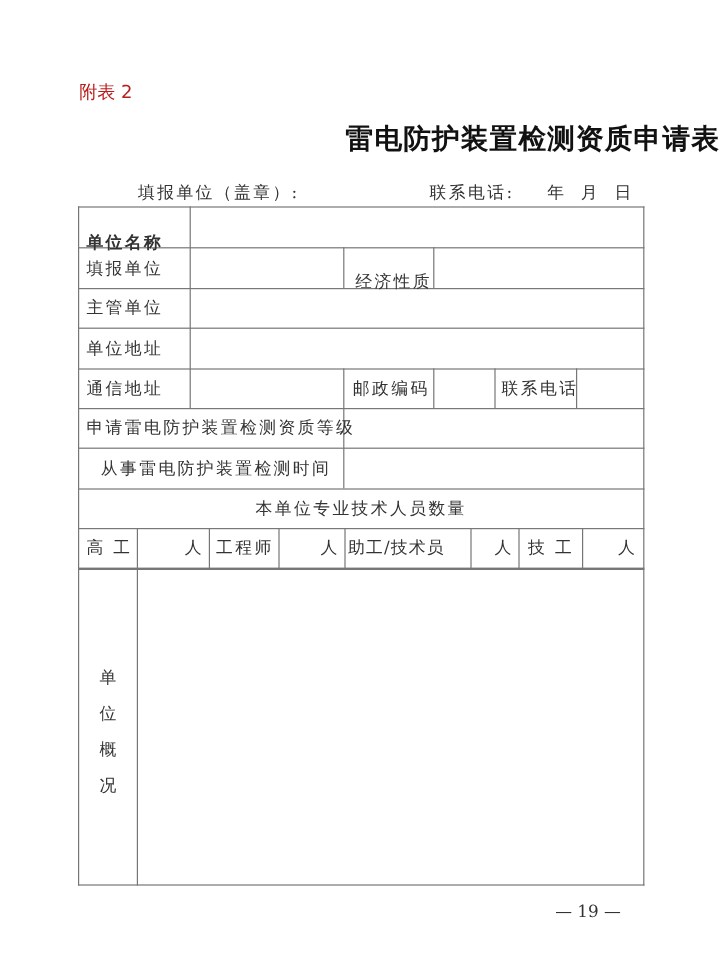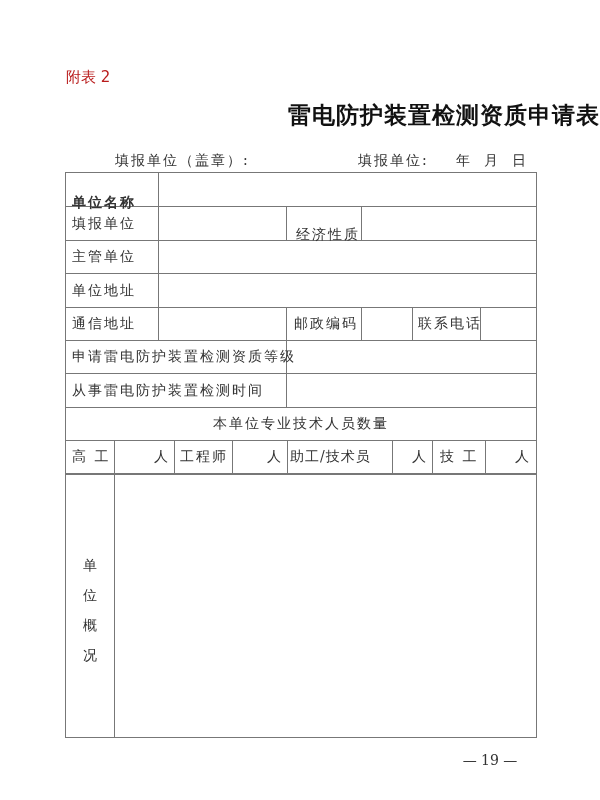--- a/index.html
+++ b/index.html
@@ -17,21 +17,21 @@
     .center { justify-content:center; }
     .vertical { position:absolute; left:66px; width:48px; font-size:14px; color:#333; text-align:center; line-height:30px; }
   </style>
 </head>
 <body>
 
 <div class="abs appendix">附表 2</div>
 <div class="abs title">雷电防护装置检测资质申请表</div>
 
 <div class="abs meta" style="left:72px;margin-left:43px;">填报单位（盖章）:</div>
-<div class="abs meta" style="left:358px;">填报单位:</div>
+<div class="abs meta" style="left:358px;">联系电话:</div>
 <div class="abs meta" style="left:456px;">年</div>
 <div class="abs meta" style="left:484px;">月</div>
 <div class="abs meta" style="left:512px;">日</div>
 
 <div>
 
   <div class="line h" style="left:65px;top:172px;width:472px;"></div>
   <div class="line h" style="left:65px;top:737px;width:472px;"></div>
   <div class="line v" style="left:65px;top:172px;height:566px;"></div>
   <div class="line v" style="left:536px;top:172px;height:566px;"></div>
@@ -80,21 +80,21 @@
 <div class="cell" style="left:72px;top:308px;height:32px;">通信地址</div>
 <div class="cell" style="left:159px;top:308px;width:127px;height:32px;"></div>
 <div class="cell" style="left:294px;top:308px;height:32px;">邮政编码</div>
 <div class="cell" style="left:362px;top:308px;width:50px;height:32px;"></div>
 <div class="cell" style="left:418px;top:308px;height:32px;">联系电话</div>
 <div class="cell" style="left:481px;top:308px;width:55px;height:32px;"></div>
 
 <div class="cell" style="left:72px;top:341px;height:32px;">申请雷电防护装置检测资质等级</div>
 <div class="cell" style="left:287px;top:341px;width:249px;height:32px;"></div>
 
-<div class="cell" style="left:72px;top:374px;height:33px;">从事雷电防护装置检测时间</div>
+<div class="cell" style="left:84px;top:374px;height:33px;">从事雷电防护装置检测时间</div>
 <div class="cell" style="left:287px;top:374px;width:249px;height:33px;"></div>
 
 <div class="cell center" style="left:66px;top:408px;width:470px;height:32px;">本单位专业技术人员数量</div>
 
 <div class="cell" style="left:72px;top:441px;height:32px;">高 工</div>
 <div class="cell ren" style="left:115px;top:441px;width:55px;height:32px;">
     <span>人</span>
   </div>
 <div class="cell" style="left:180px;top:441px;height:32px;">工程师</div>
 <div class="cell ren" style="left:233px;top:441px;width:50px;height:32px;">

